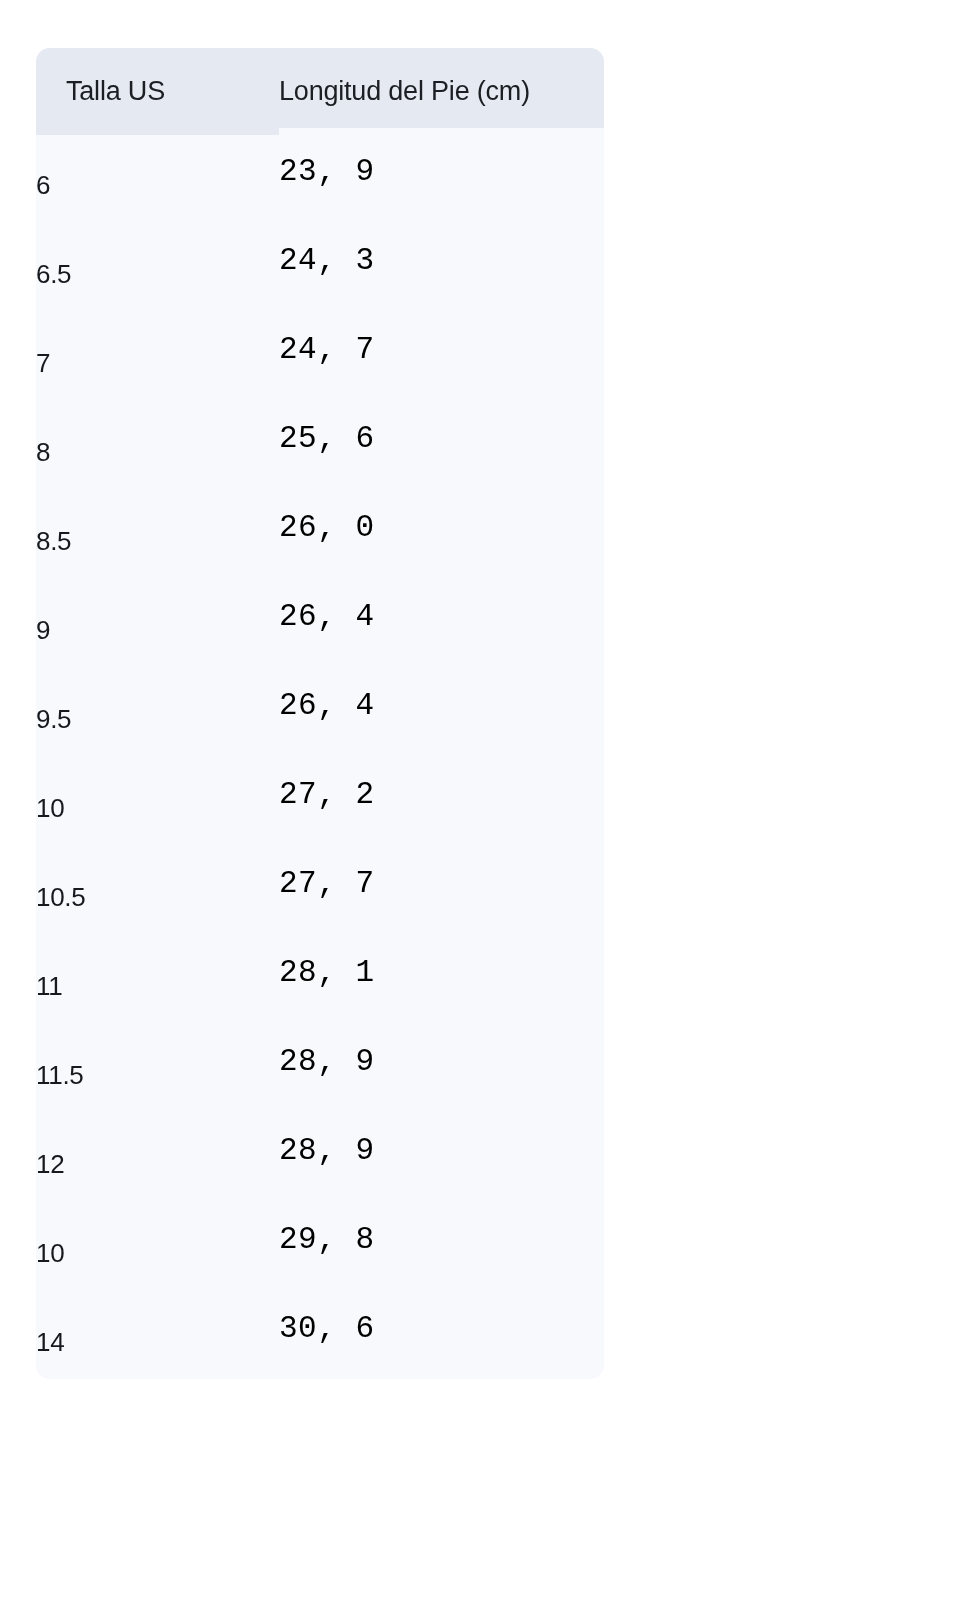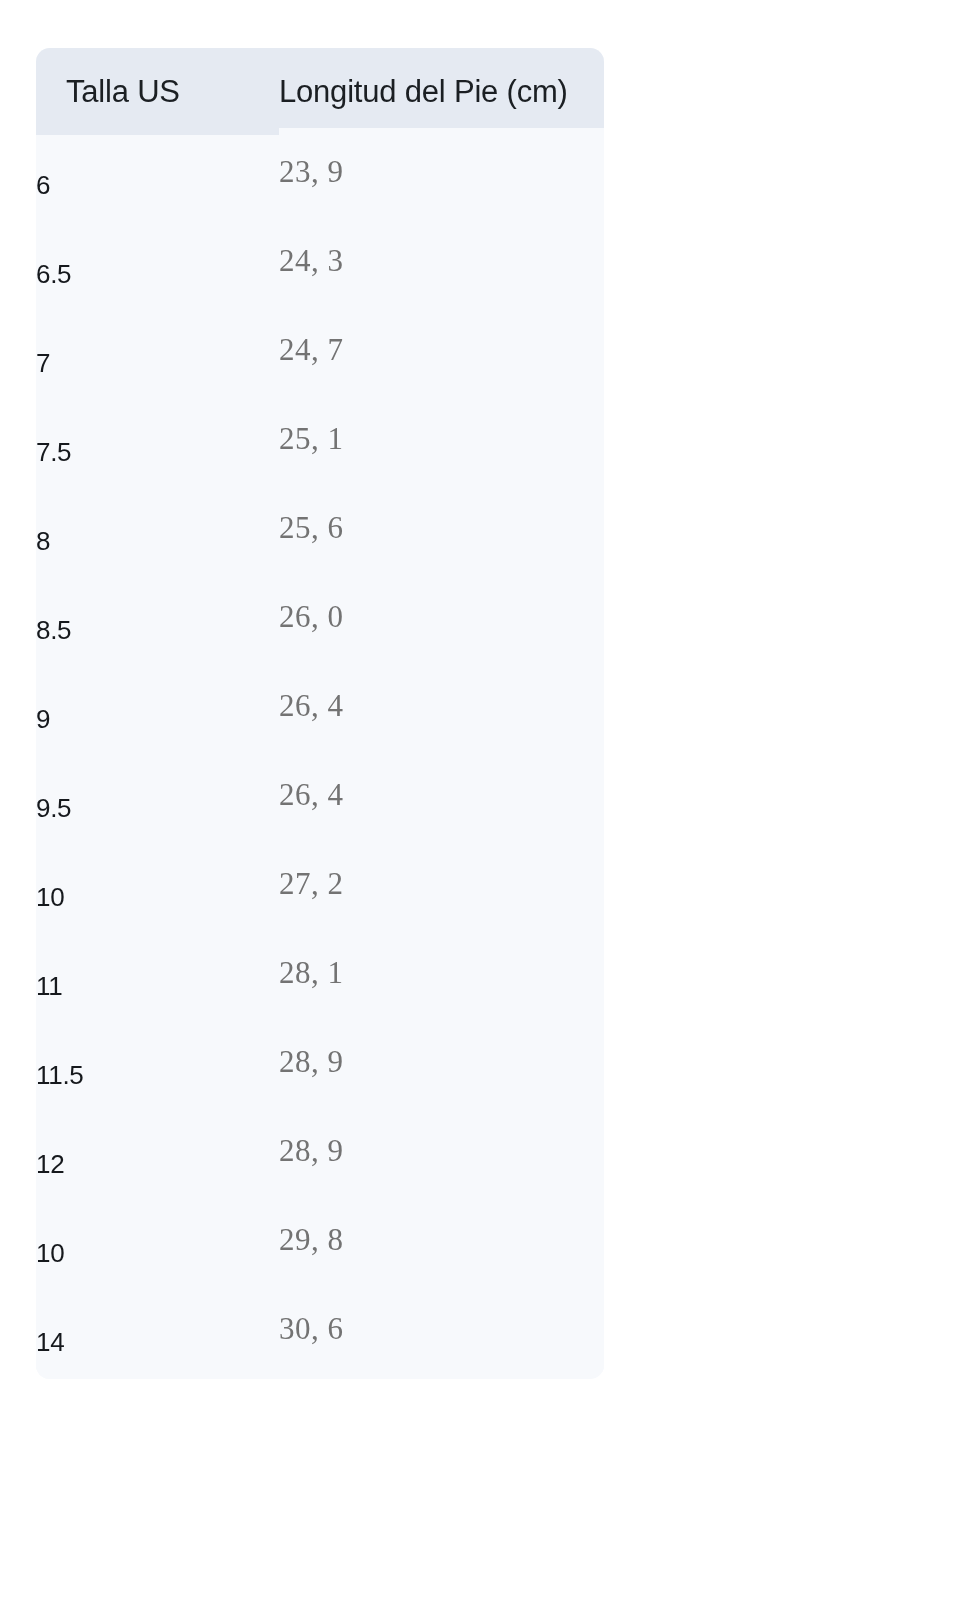--- a/index.html
+++ b/index.html
@@ -30,21 +30,21 @@
     background: #f7f9fc;
     border-radius: 14px;
     overflow: hidden;
     table-layout: fixed;
   }
 
   .size-table thead th {
     background: #e5eaf2;
     color: #1b1f23;
     font-family: "Liberation Sans", sans-serif;
-    font-size: 31px;
+    font-size: 27px;
     font-weight: 400;
     text-align: left;
     padding: 0;
     height: 87px;
     vertical-align: middle;
     line-height: 1.2;
     letter-spacing: -0.2px;
   }
 
   .size-table thead th.col-size {
@@ -76,24 +76,24 @@
     font-size: 26px;
     font-weight: 400;
     color: #16191d;
     letter-spacing: -0.3px;
     line-height: 1;
     position: relative;
     top: 6px;
   }
 
   .cell-len {
-    font-family: Liberation Serif, serif;
+    font-family: Liberation Mono, monospace;
     font-size: 31px;
     font-weight: 400;
-    color: #737373;
+    color: #000000;
     line-height: 1;
     position: relative;
     top: -7px;
     letter-spacing: 0.5px;
     margin-left: 37px;
   }
 </style>
 </head>
 <body>
 
@@ -112,42 +112,42 @@
         </tr>
         <tr>
           <td class="cell-size">6.5</td>
           <td class="cell-len">24, 3</td>
         </tr>
         <tr>
           <td class="cell-size">7</td>
           <td class="cell-len">24, 7</td>
         </tr>
         <tr>
-          <td class="cell-size">7.5</td>
-          <td class="cell-len">25, 1</td>
-        </tr>
-        <tr>
           <td class="cell-size">8</td>
           <td class="cell-len">25, 6</td>
         </tr>
         <tr>
           <td class="cell-size">8.5</td>
           <td class="cell-len">26, 0</td>
         </tr>
         <tr>
           <td class="cell-size">9</td>
           <td class="cell-len">26, 4</td>
         </tr>
         <tr>
           <td class="cell-size">9.5</td>
           <td class="cell-len">26, 4</td>
         </tr>
         <tr>
           <td class="cell-size">10</td>
           <td class="cell-len">27, 2</td>
+        </tr>
+        <tr>
+          <td class="cell-size">10.5</td>
+          <td class="cell-len">27, 7</td>
         </tr>
         <tr>
           <td class="cell-size">11</td>
           <td class="cell-len">28, 1</td>
         </tr>
         <tr>
           <td class="cell-size">11.5</td>
           <td class="cell-len">28, 9</td>
         </tr>
         <tr>

